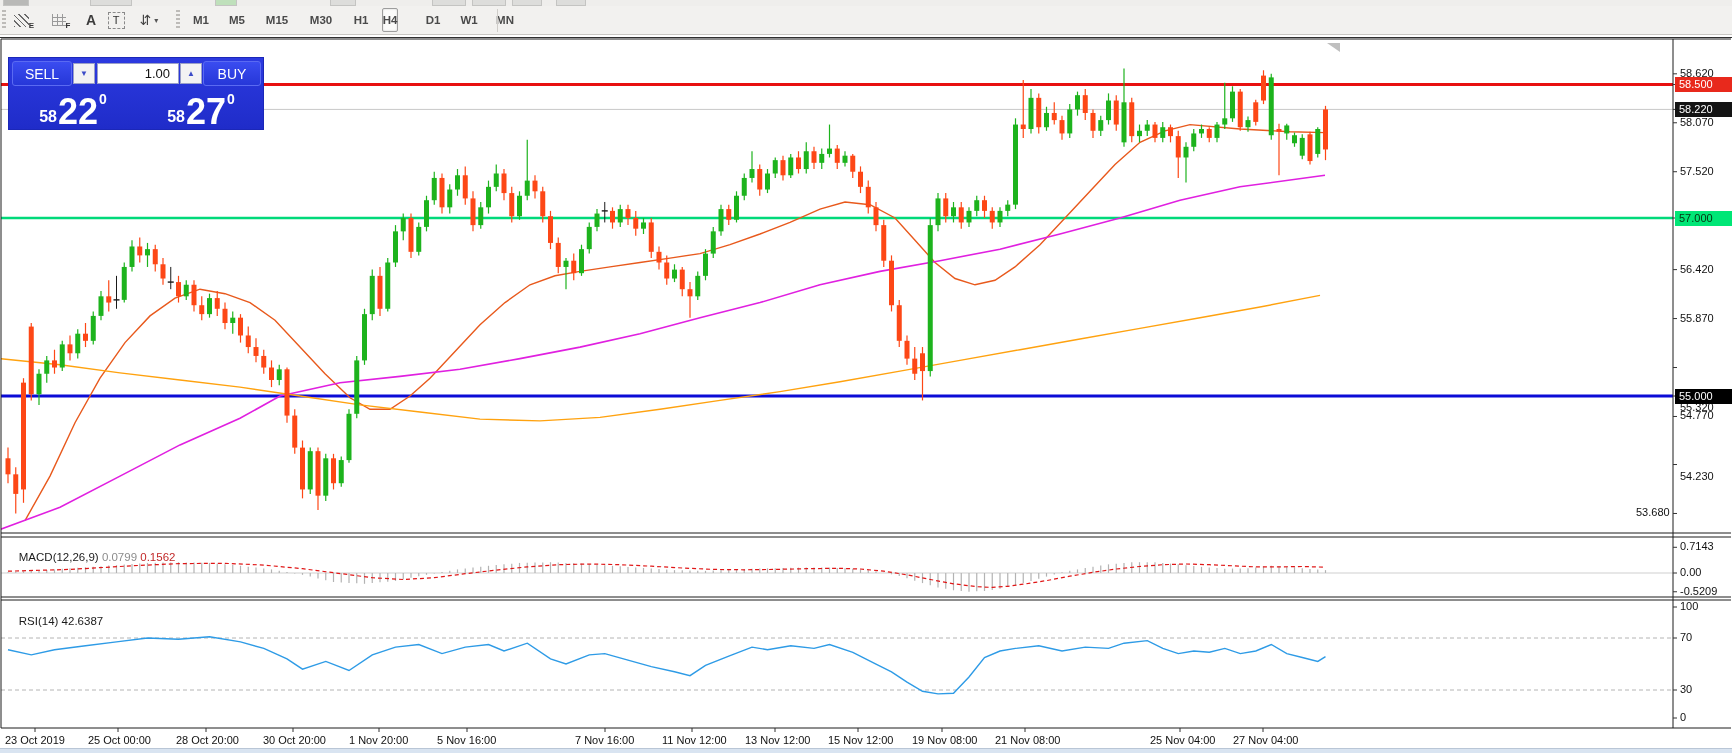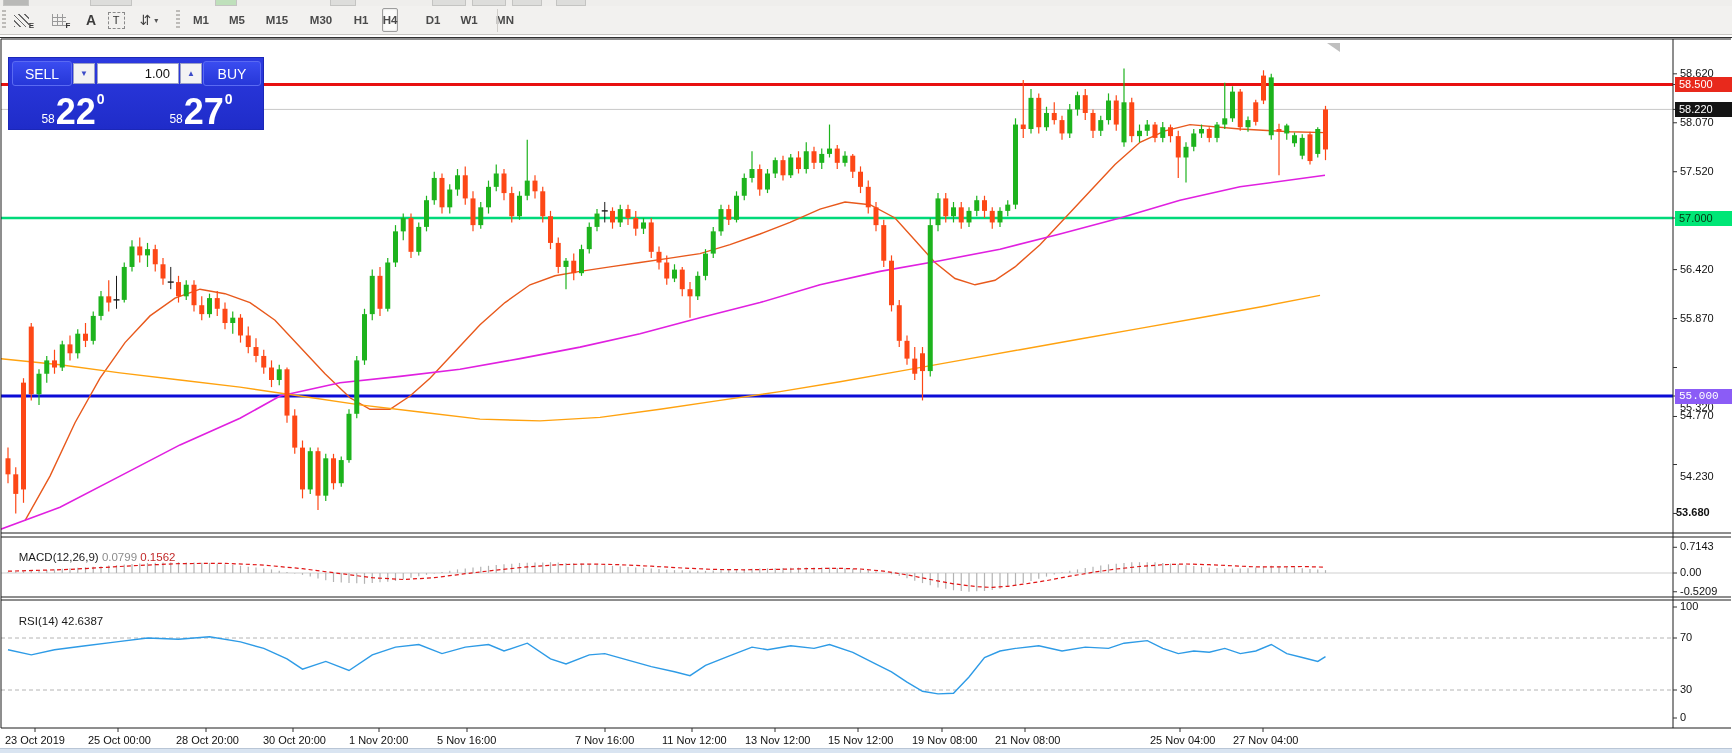--- a/index.html
+++ b/index.html
@@ -55,21 +55,21 @@
   #tp-sell { left:3px; width:60px; }
   #tp-buy  { left:194px; width:58px; }
   .spin-btn { position:absolute; top:5px; width:22px; height:21px; background:#f3f3f3;
               border:1px solid #9aa0c8; color:#3c4cc8; font-size:8px; display:flex;
               align-items:center; justify-content:center; }
   #vol-field { position:absolute; left:88px; top:5px; width:82px; height:21px; background:#fff;
                border:1px solid #9aa0c8; color:#111; font-size:13px; text-align:right;
                line-height:20px; padding-right:8px; }
   .tp-price { position:absolute; top:32px; width:124px; height:39px; color:#fff; display:flex;
               align-items:flex-end; justify-content:center; }
-  .tp-price .sm { font-size:12px; font-weight:normal; margin-bottom:3px; }
+  .tp-price .sm { font-size:16px; font-weight:bold; margin-bottom:3px; }
   .tp-price .big { font-size:36px; font-weight:bold; line-height:34px; margin:0 1px; }
   .tp-price .sup { font-size:14px; font-weight:bold; align-self:flex-start; margin-top:1px; }
 
   #bottom-strip { position:absolute; left:0; top:748px; width:1732px; height:5px; background:#d9e4f1;
                   border-top:1px solid #b9c6d6; }
 </style>
 </head>
 <body>
 
 <div id="app">
@@ -729,24 +729,24 @@
   <div id="labels-layer">
       <div class="lbl" style="left: 1680px; top: 66.82px;">58.620</div>
       <div class="badge" style="top: 77px; background: rgb(232, 41, 28); color: rgb(255, 255, 255);">58.500</div>
       <div class="badge" style="top: 101.92px; background: rgb(20, 20, 20); color: rgb(255, 255, 255);">58.220</div>
       <div class="lbl" style="left: 1680px; top: 115.77px;">58.070</div>
       <div class="lbl" style="left: 1680px; top: 164.72px;">57.520</div>
       <div class="badge" style="top: 210.5px; background: rgb(0, 230, 118); color: rgb(5, 51, 15);">57.000</div>
       <div class="lbl" style="left: 1680px; top: 262.62px;">56.420</div>
       <div class="lbl" style="left: 1680px; top: 311.57px;">55.870</div>
       <div class="lbl" style="left: 1680px; top: 360.52px; margin-top: 40px;">55.320</div>
-      <div class="badge" style="top: 388.5px; background: #8b5cf6; color: rgb(255, 255, 255); font-family: Liberation Mono, monospace;">55.000</div>
+      <div class="badge" style="top: 388.5px; background: #000000; color: rgb(255, 255, 255);">55.000</div>
       <div class="lbl" style="left: 1680px; top: 409.47px;">54.770</div>
       <div class="lbl" style="left: 1680px; top: 457.53px; margin-top: 12px;">54.230</div>
-      <div class="lbl" style="left: 1676px; top: 506.48px; font-weight: bold;">53.680</div>
+      <div class="lbl" style="left: 1636px; top: 506.48px;">53.680</div>
       <div class="lbl" style="left: 1680px; top: 540.285px;">0.7143</div>
       <div class="lbl" style="left: 1680px; top: 566px;">0.00</div>
       <div class="lbl" style="left: 1680px; top: 584.752px;">-0.5209</div>
       <div class="lbl" style="left: 1680px; top: 600px;">100</div>
       <div class="lbl" style="left: 1680px; top: 631px;">70</div>
       <div class="lbl" style="left: 1680px; top: 683px;">30</div>
       <div class="lbl" style="left: 1680px; top: 711px;">0</div>
       <div class="lbl" style="left: 5px; top: 734px;">23 Oct 2019</div>
       <div class="lbl" style="left: 88px; top: 734px;">25 Oct 00:00</div>
       <div class="lbl" style="left: 176px; top: 734px;">28 Oct 20:00</div>

